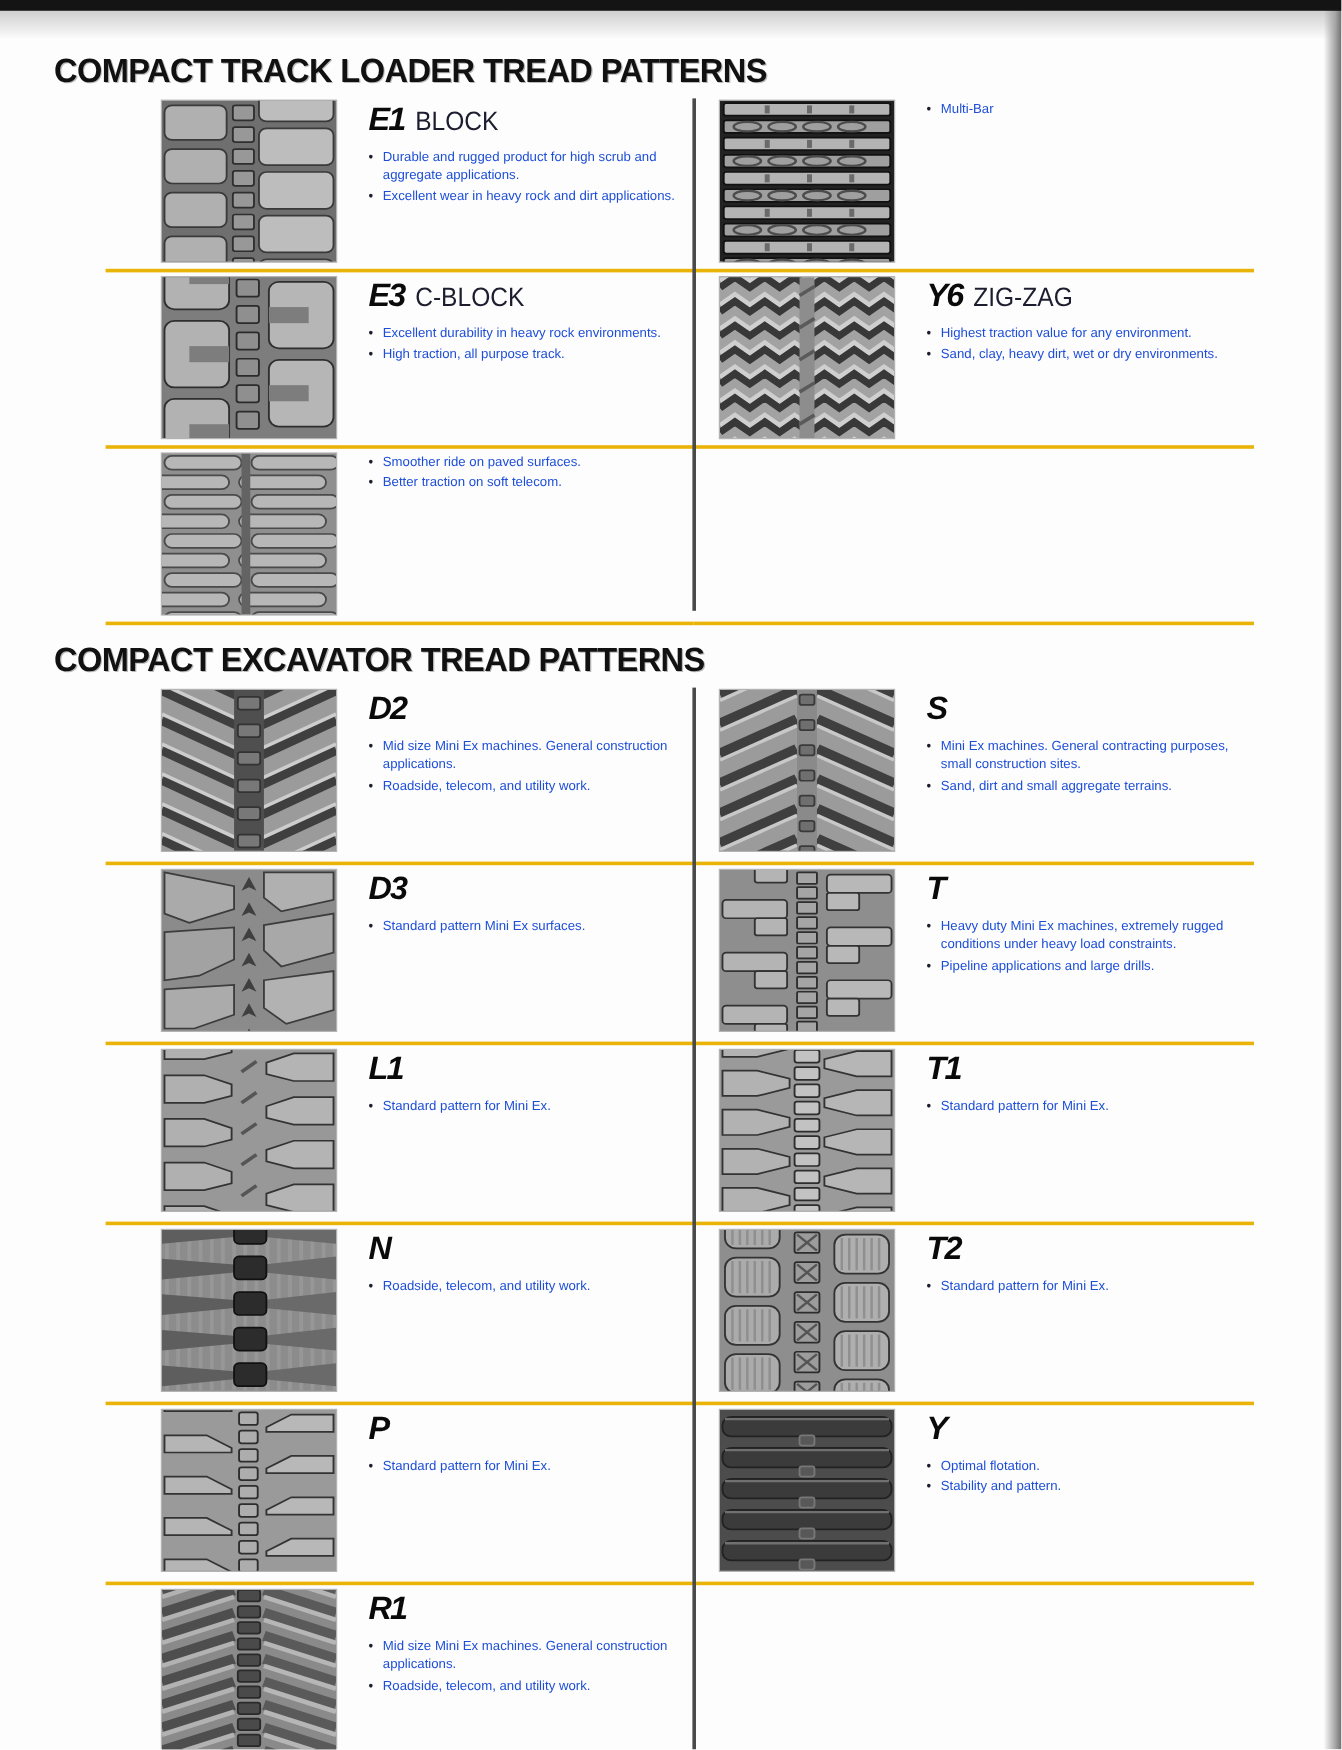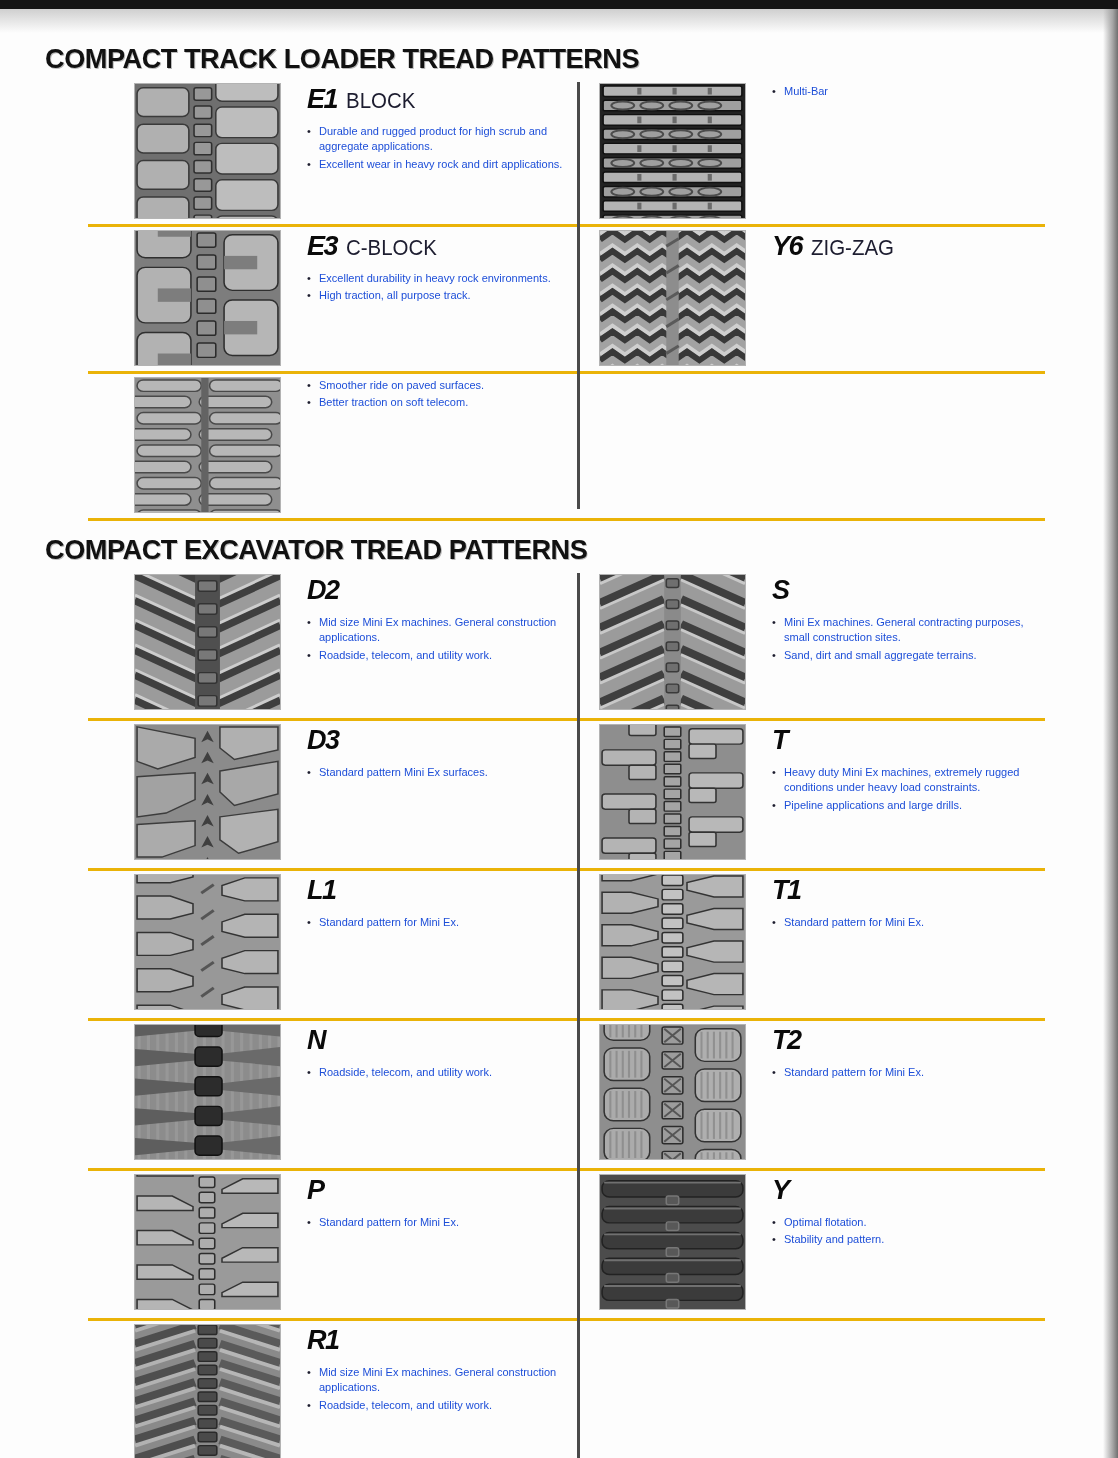--- a/index.html
+++ b/index.html
@@ -200,20 +200,24 @@
                   <line x1="64" y1="44" x2="76" y2="36" stroke="#5a5a5a" stroke-width="3"></line>
                   <line x1="64" y1="72" x2="76" y2="64" stroke="#5a5a5a" stroke-width="3"></line>
                   <line x1="64" y1="100" x2="76" y2="92" stroke="#5a5a5a" stroke-width="3"></line>
                   <line x1="64" y1="128" x2="76" y2="120" stroke="#5a5a5a" stroke-width="3"></line>
                 </svg>
               </div>
     <div class="info">
       <div class="title-row">
         <span class="code">Y6</span><span class="subtitle">ZIG-ZAG</span>
       </div>
+      <ul class="bullets">
+                  <li>Highest traction value for any environment.</li>
+                  <li>Sand, clay, heavy dirt, wet or dry environments.</li>
+                </ul>
     </div>
   </div>
 
   <div class="cell">
     <div class="tread-img">
                 <svg viewBox="0 0 140 140" width="100%" height="100%" preserveAspectRatio="none" xmlns="http://www.w3.org/2000/svg">
                   <rect x="0" y="0" width="140" height="140" fill="#8f8f8f" rx="0"></rect>
                   <rect x="2" y="2" width="62" height="12" fill="#b7b7b7" rx="6" stroke="#4a4a4a" stroke-width="1.5"></rect>
                   <rect x="72" y="2" width="70" height="12" fill="#b7b7b7" rx="6" stroke="#4a4a4a" stroke-width="1.5"></rect>
                   <rect x="-8" y="19" width="62" height="12" fill="#b7b7b7" rx="6" stroke="#4a4a4a" stroke-width="1.5"></rect>

